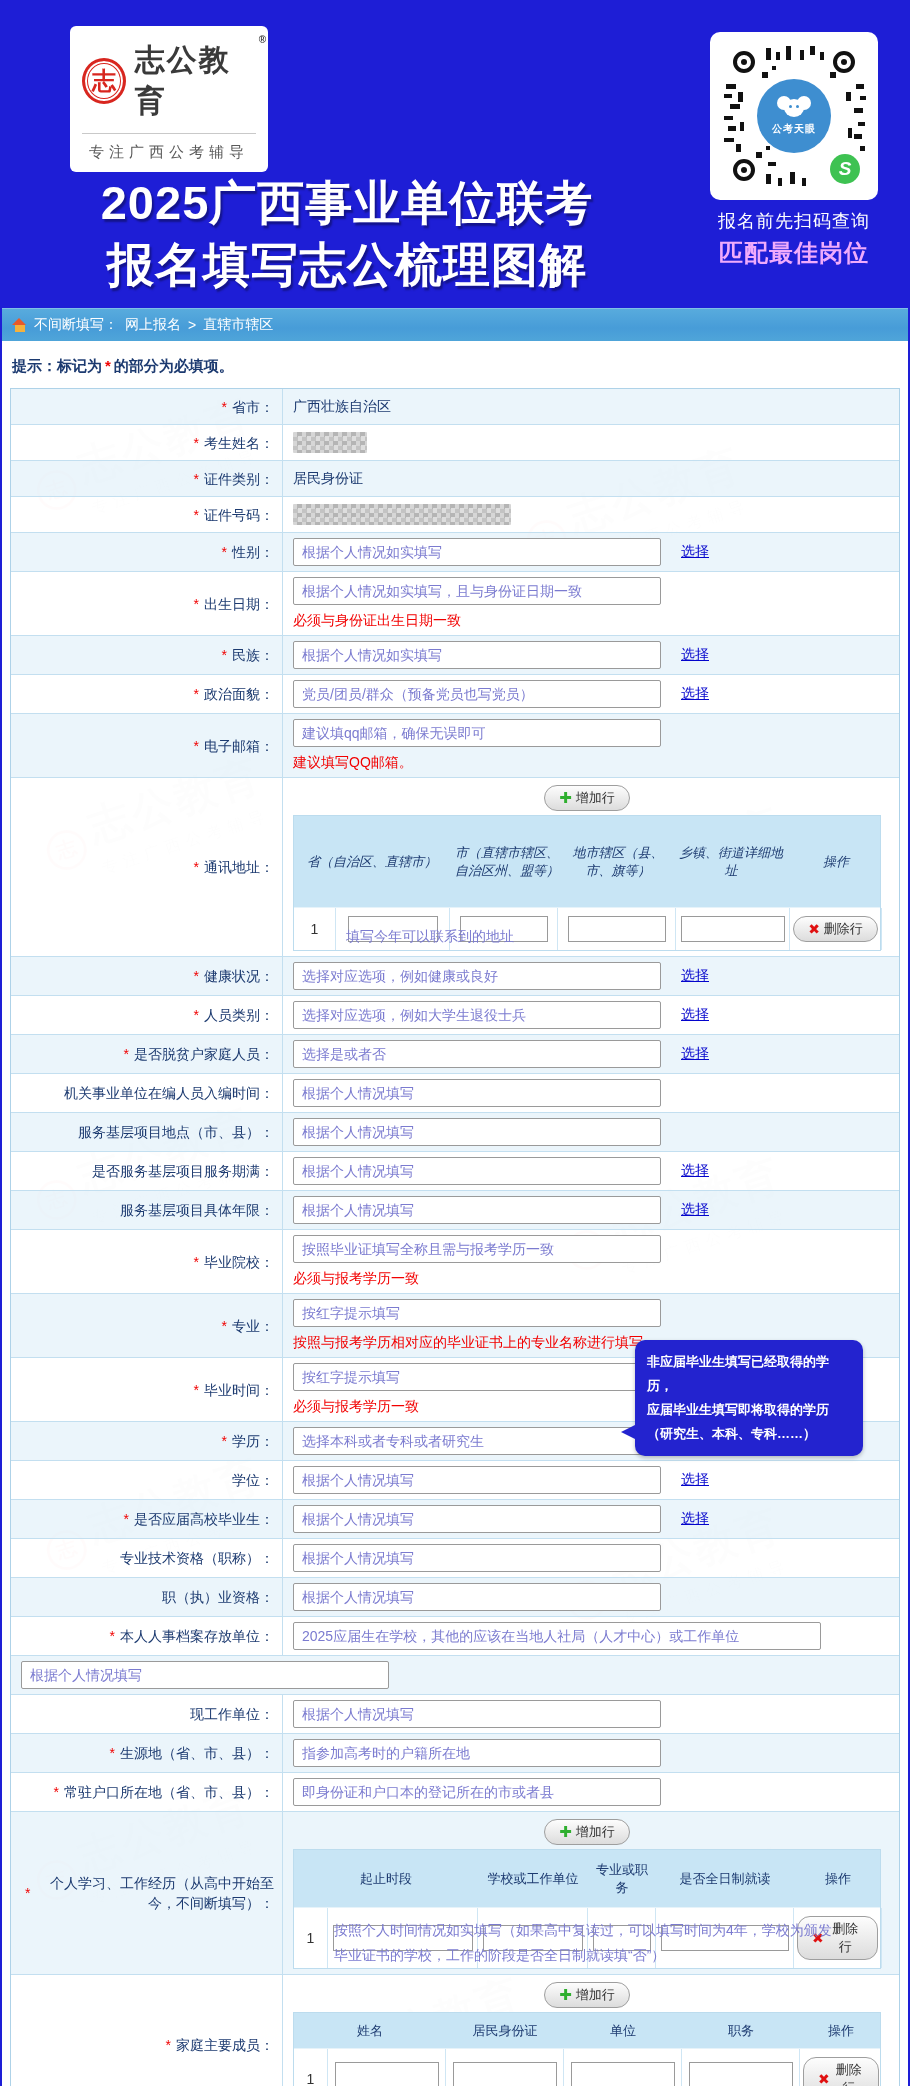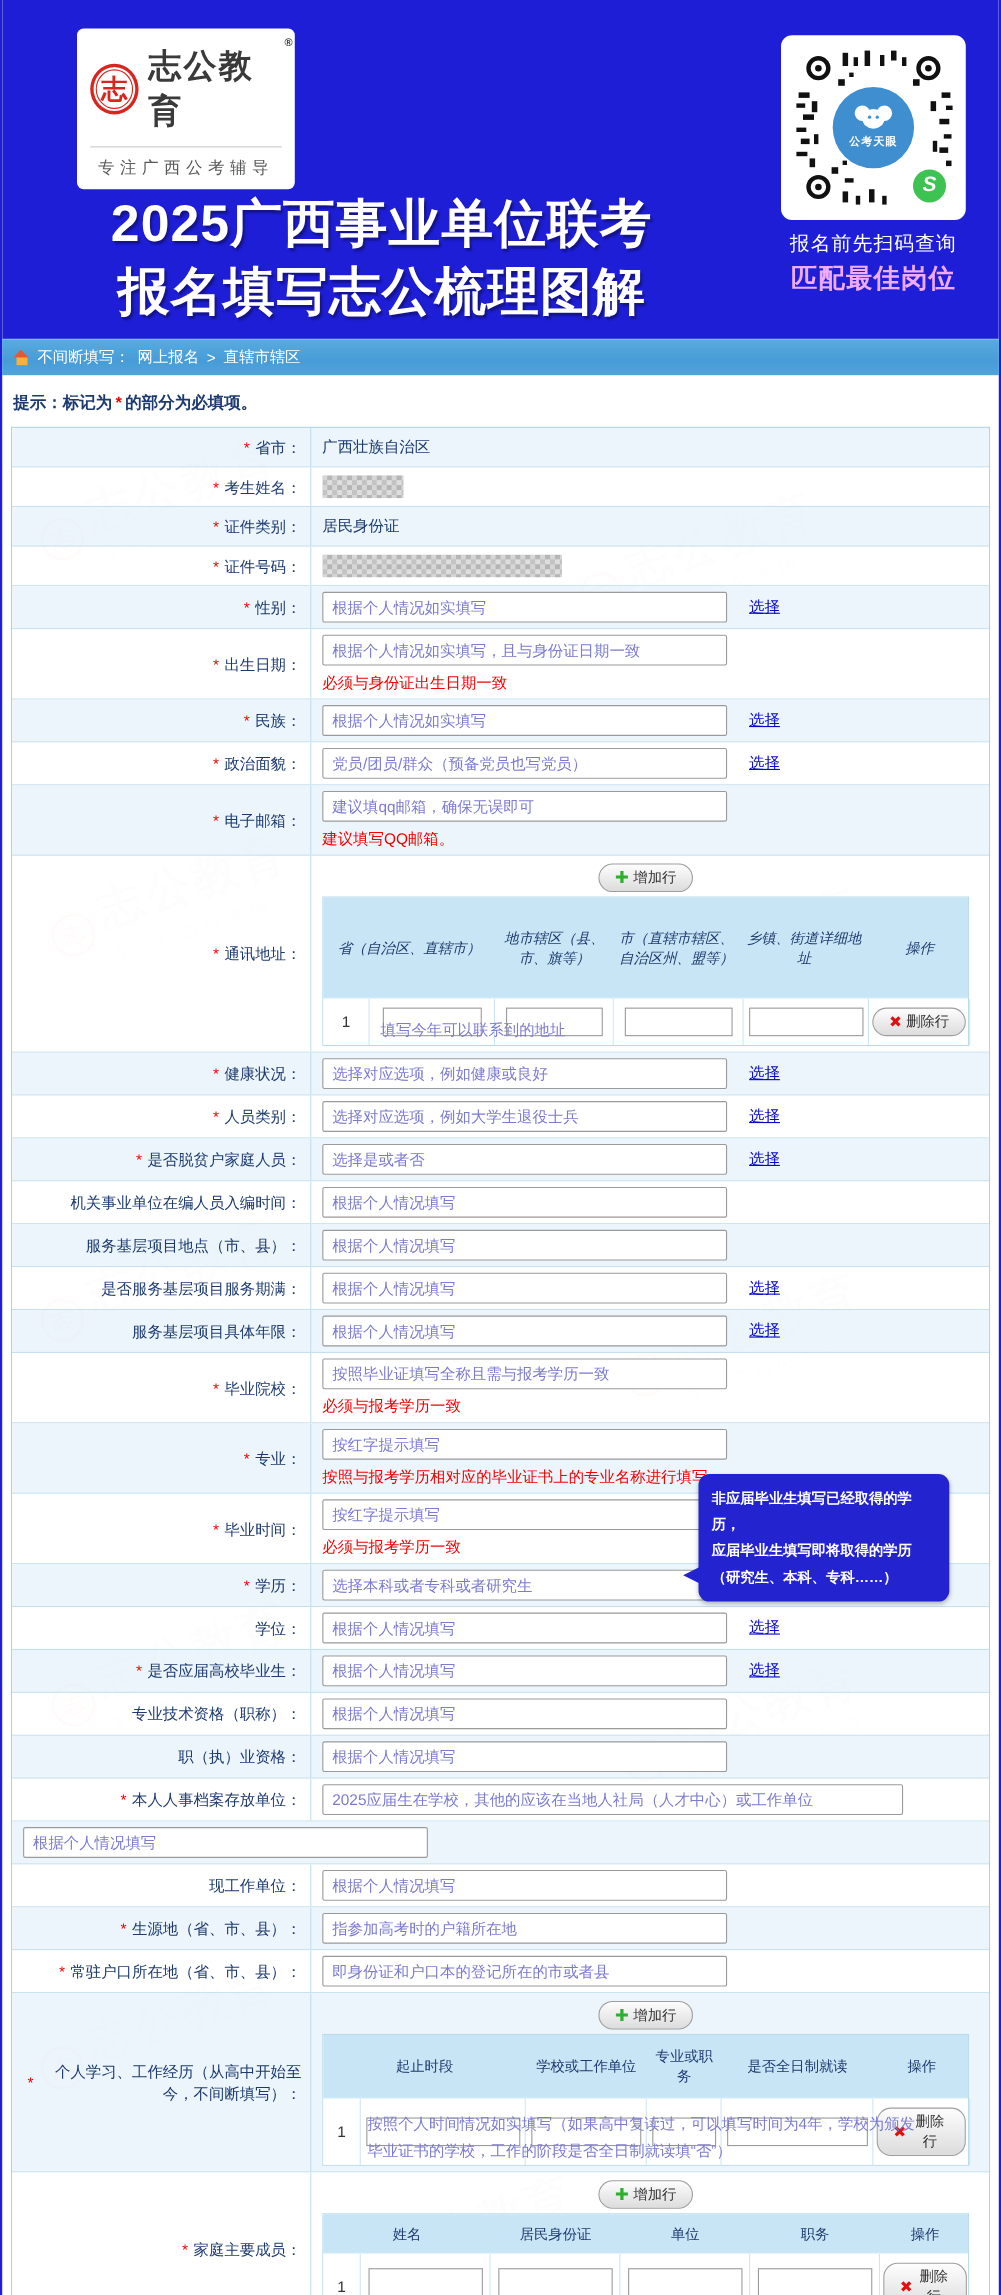--- a/index.html
+++ b/index.html
@@ -342,22 +342,22 @@
           <span class="lbl">通讯地址：</span>
         </div>
         <div class="cell-value">
           <div class="add-wrap"><button class="pill">
               <b class="plus">✚</b>
               <span>增加行</span>
             </button></div>
           <div class="itable">
             <div class="ith" style="min-height: 92px; font-style: italic;">
               <div class="hcell" style="width: 156px; flex: 0 0 156px;">省（自治区、直辖市）</div>
+              <div class="hcell" style="width: 114px; flex: 0 0 114px;">市（直辖市辖区、自治区州、盟等）</div>
               <div class="hcell" style="width: 108px; flex: 0 0 108px;">地市辖区（县、市、旗等）</div>
-              <div class="hcell" style="width: 114px; flex: 0 0 114px;">市（直辖市辖区、自治区州、盟等）</div>
               <div class="hcell" style="width: 118px; flex: 0 0 118px;">乡镇、街道详细地址</div>
               <div class="hcell" style="width: 92px; flex: 0 0 92px;">操作</div>
             </div>
             <div class="itb">
               <div class="bcell" style="width: 42px; flex: 0 0 42px;">
                 <span class="rownum">1</span>
               </div>
               <div class="bcell" style="width: 114px; flex: 0 0 114px;">
                 <input class="c-input" style="width: 90px;">
               </div>

